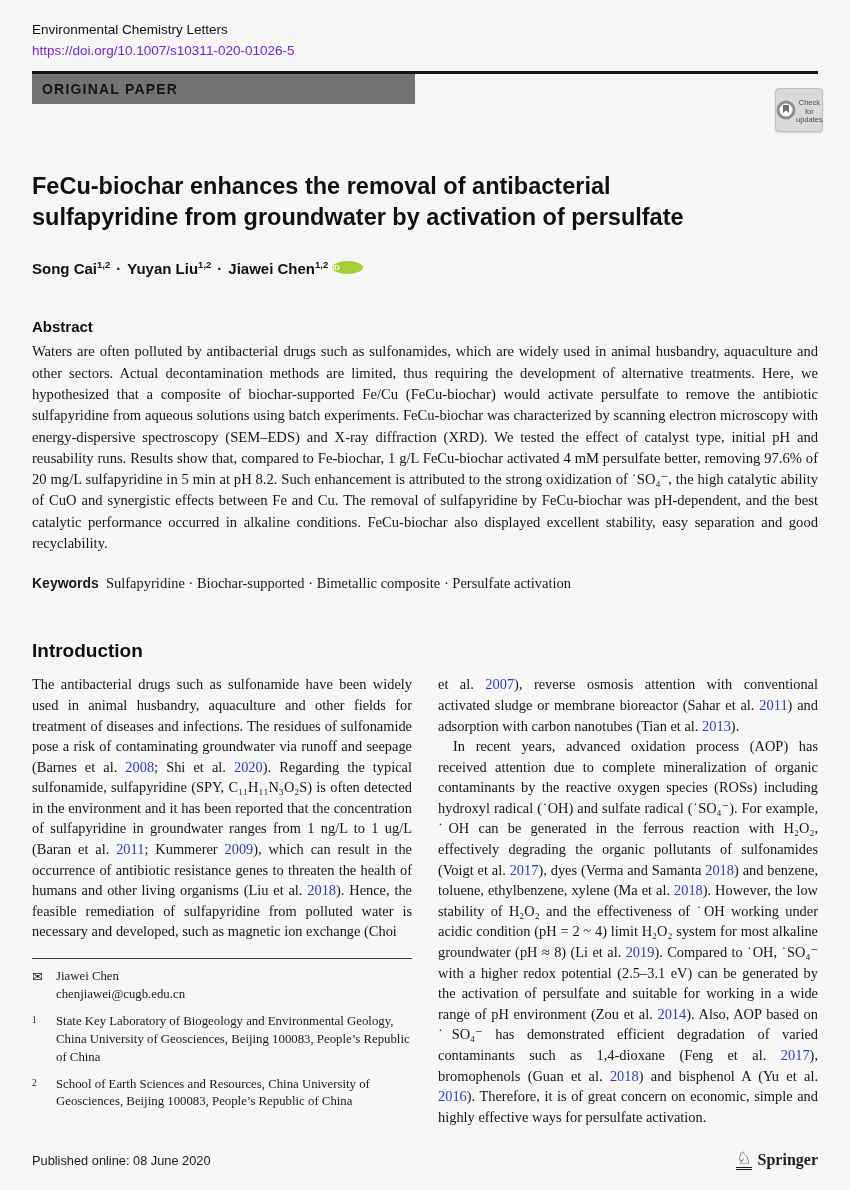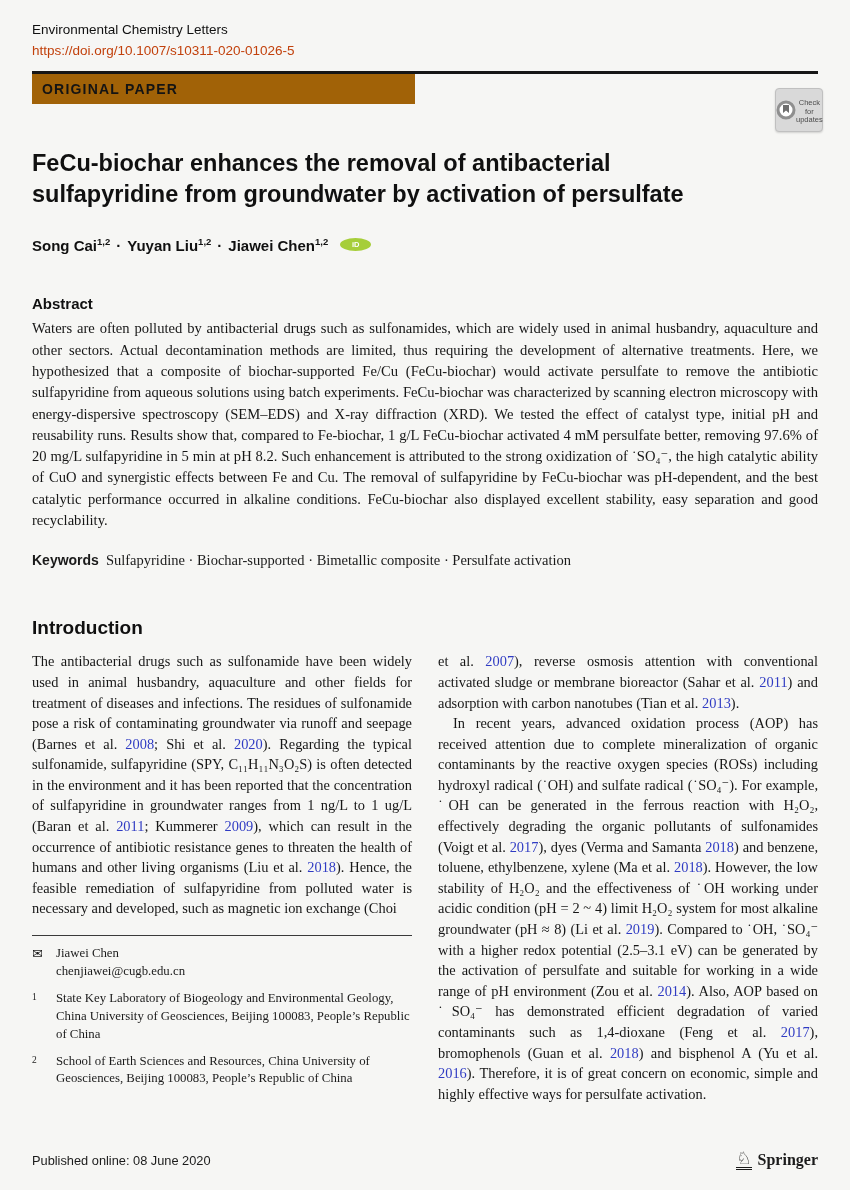--- a/index.html
+++ b/index.html
@@ -3,42 +3,42 @@
 <meta charset="utf-8">
 <style>
   html,body{margin:0;padding:0;background:#f6f6f4;}
   body{width:850px;height:1190px;overflow:hidden;}
   .page{position:relative;width:850px;height:1190px;box-sizing:border-box;
         padding:20px 32px 0 32px;color:#1a1a1a;
         font-family:"Liberation Serif","DejaVu Serif",serif;}
 
   
   .journal-line{font-family:"Liberation Sans",sans-serif;font-size:13.5px;line-height:1.55;color:#111;}
-  .doi-line{font-family:"Liberation Sans",sans-serif;font-size:13.5px;line-height:1.55;color:#c2410c;}
+  .doi-line{font-family:"Liberation Sans",sans-serif;font-size:13.5px;line-height:1.55;color:#6d28d9;}
   .top-rule{height:3px;background:#161616;margin-top:9px;}
-  .banner{width:373px;height:30px;background:#a16207;display:flex;align-items:center;
+  .banner{width:373px;height:30px;background:#737373;display:flex;align-items:center;
           padding-left:10px;font-family:"Liberation Sans",sans-serif;font-weight:bold;
           font-size:14px;letter-spacing:1.2px;color:#141414;}
   .check-badge{position:absolute;top:88px;right:27px;width:48px;height:44px;background:#d9d9d9;
           border:1px solid #c0c0c0;border-radius:4px;box-shadow:0 1px 2px rgba(0,0,0,.15);
           display:flex;flex-direction:row;align-items:center;justify-content:flex-start;
           padding-top:3px;box-sizing:border-box;cursor:pointer;}
   .check-badge .txt{font-family:"Liberation Sans",sans-serif;font-size:7.5px;line-height:1.15;
           color:#4c4c4c;text-align:center;margin-top:1px;}
 
   
-  .title{margin-top:44px;font-family:"Liberation Sans",sans-serif;font-weight:bold;
+  .title{margin-top:67px;font-family:"Liberation Sans",sans-serif;font-weight:bold;
          font-size:23.5px;line-height:1.33;color:#101010;width:720px;}
   .authors{margin-top:26px;font-family:"Liberation Sans",sans-serif;font-weight:bold;
          font-size:15px;color:#101010;display:flex;align-items:baseline;}
   .authors sup{font-size:9.5px;font-weight:bold;}
   .authors .sep{margin:0 6px;}
   .orcid{display:inline-block;width:31px;height:13px;border-radius:50%;background:#a6ce39;
          color:#fff;font-family:"Liberation Sans",sans-serif;font-weight:bold;font-size:7.5px;
-         line-height:13px;text-align:center;margin-left:12px;position:relative;top:-4px;}
+         line-height:13px;text-align:left;margin-left:4px;position:relative;top:-4px;}
   .dates{margin-top:38px;font-family:"Liberation Sans",sans-serif;font-size:12.4px;
          line-height:1.5;color:#1c1c1c;}
 
   
   .abs-head{margin-top:40px;font-family:"Liberation Sans",sans-serif;font-weight:bold;
          font-size:15px;color:#101010;}
   .abs-body{margin-top:6px;font-size:14.6px;line-height:1.46;text-align:justify;color:#161616;}
   .keywords{margin-top:21px;font-size:14.5px;}
   .keywords .kw-label{font-family:"Liberation Sans",sans-serif;font-weight:bold;font-size:14px;
          margin-right:7px;}

